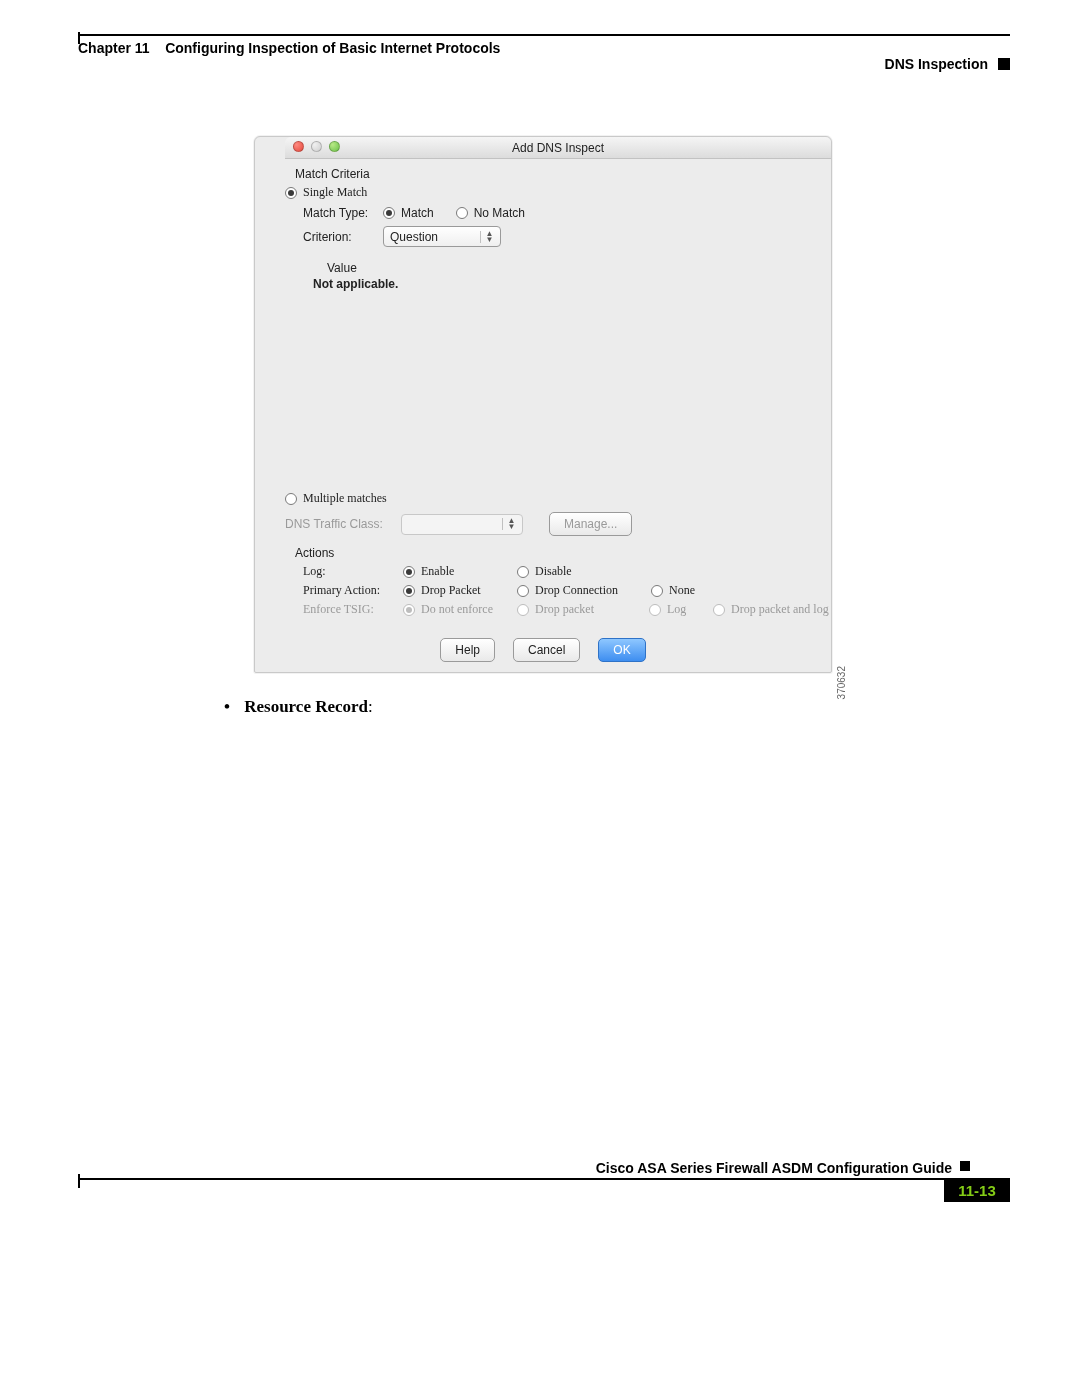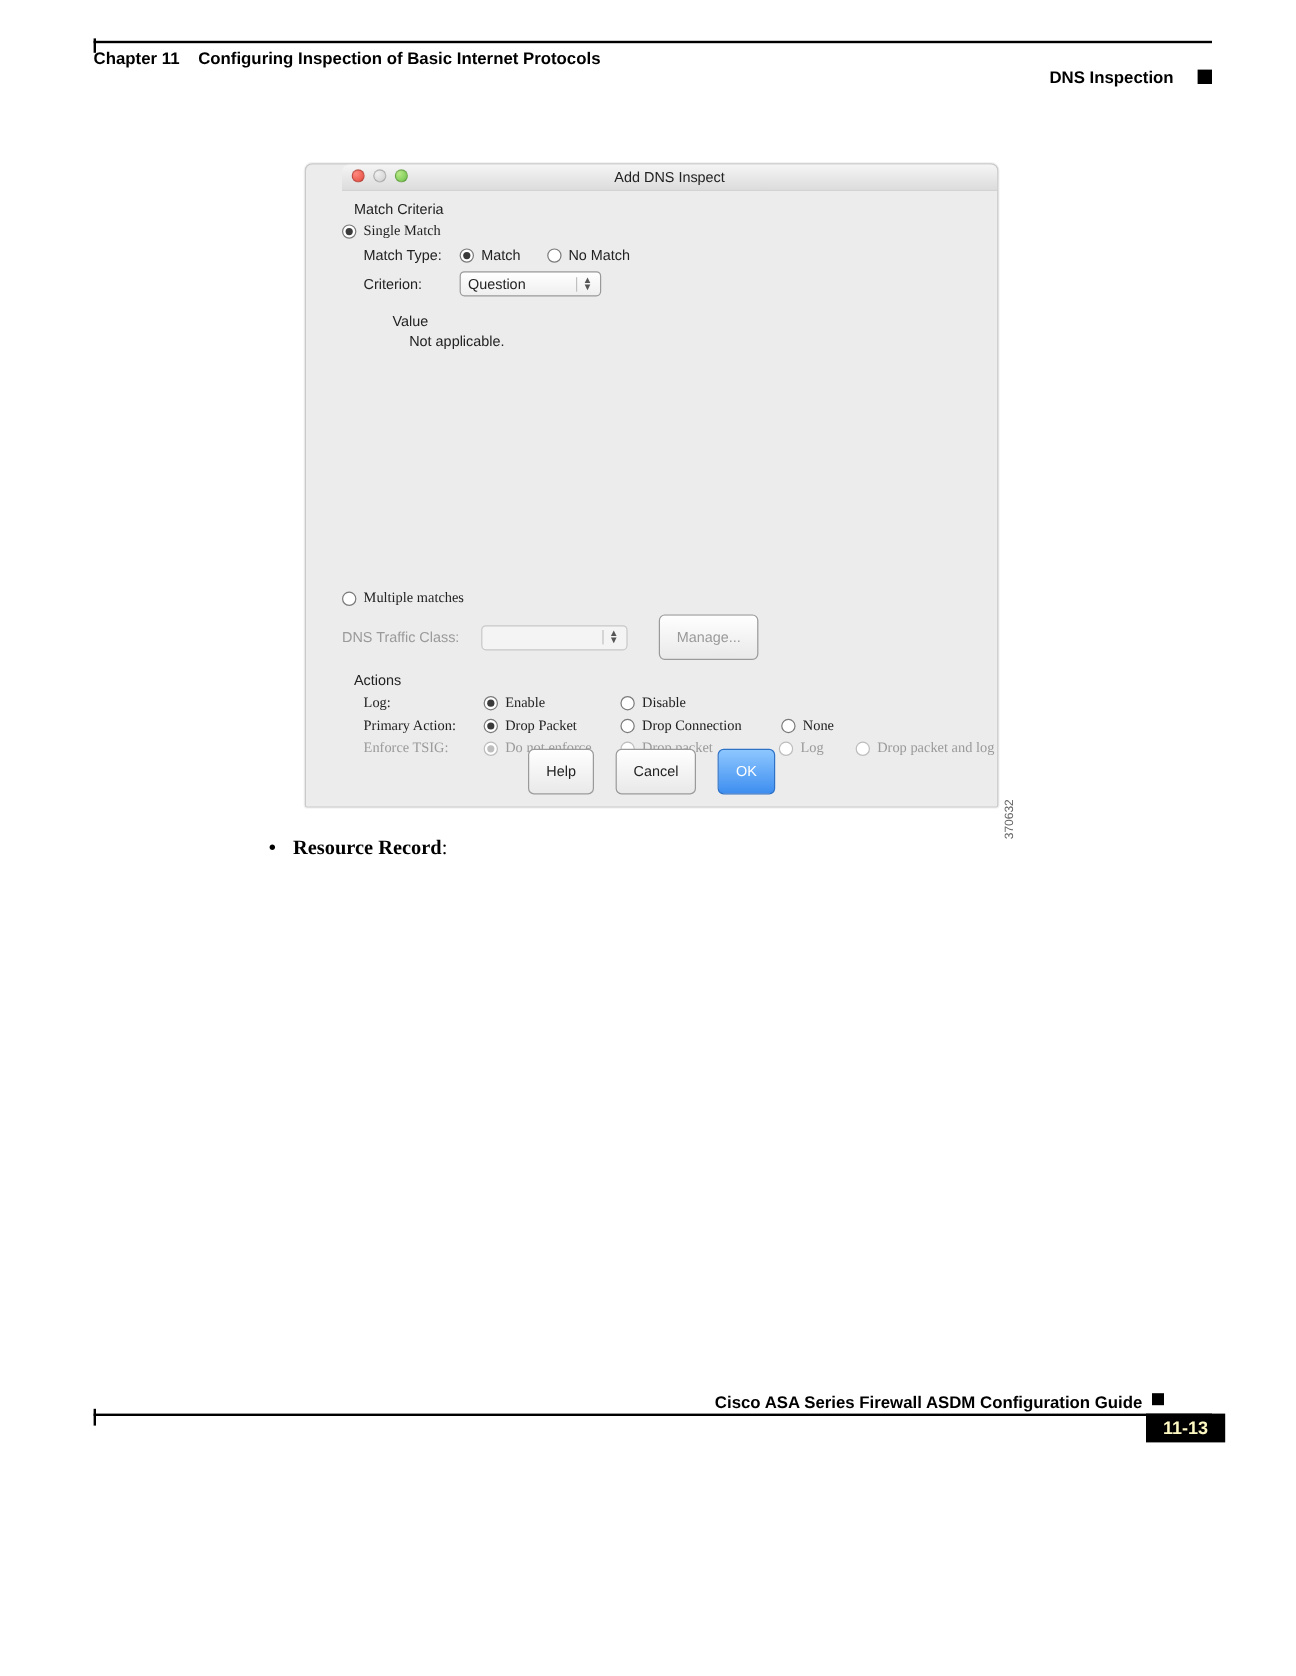--- a/index.html
+++ b/index.html
@@ -23,21 +23,21 @@
     font-weight: bold;
   }
   .page-header .tick {
     position: absolute; left: 0; top: -4px; width: 2px; height: 12px; background: #000;
   }
   .page-header-row2 {
     position: absolute;
     top: 56px; right: 70px;
     font-size: 14px;
     font-weight: bold;
-    display: flex; align-items: center; gap: 20px;
+    display: flex; align-items: center; gap: 10px;
   }
   .page-header-row2 .square { width: 12px; height: 12px; background: #000; }
 
   .bullet-line {
     position: absolute;
     left: 224px; top: 697px;
     font-family: Georgia, "Times New Roman", serif;
     font-size: 17px;
   }
   .bullet-line .bullet { font-weight: bold; margin-right: 10px; }
@@ -57,24 +57,24 @@
     right: 128px; top: 1160px;
     font-size: 14px; font-weight: bold;
   }
   .page-footer-square {
     position: absolute;
     right: 110px; top: 1161px;
     width: 10px; height: 10px; background: #000;
   }
   .page-number-box {
     position: absolute;
-    right: 59px; top: 1178px;
+    right: 70px; top: 1178px;
     width: 66px; height: 24px;
     background: #000;
-    color: #fef9c3;
+    color: #84cc16;
     font-weight: bold;
     font-size: 15px;
     display: flex; align-items: center; justify-content: center;
   }
 
   
   .dialog {
     position: absolute;
     left: 254px; top: 136px;
     width: 578px; height: 537px;
@@ -129,21 +129,21 @@
     font-size: 12px;
   }
   .select .caret {
     width: 14px; text-align:center; font-size:9px; line-height:8px; color:#555;
     border-left:1px solid #c0c0c0; margin-left:8px; padding-left:4px;
   }
   .select.disabled { color:#aaa; border-color:#c8c8c8; background:#f4f4f4; }
 
   .btn {
     display:inline-flex; align-items:center; justify-content:center;
-    height: 38px; padding: 0 14px;
+    height: 24px; padding: 0 14px;
     background: linear-gradient(#ffffff,#e9e9e9);
     border:1px solid #9a9a9a; border-radius: 5px;
     font-size: 12px;
     cursor: default;
   }
   .btn.primary {
     background: linear-gradient(#8ec7ff,#3e8ef0);
     border-color:#2e72c7; color:#fff;
   }
 
@@ -207,21 +207,21 @@
       <span class="caret">
         <span class="chevron-stack">
             <span>▲</span>
             <span>▼</span>
           </span>
       </span>
     </span>
   </div>
 
   <div class="indent2" style="margin-top:14px;">Value</div>
-  <div class="indent2" style="margin-left:56px; margin-top:2px;">Not applicable.</div>
+  <div class="indent2" style="margin-left:28px; margin-top:2px;font-weight:bold;">Not applicable.</div>
 
   <div style="height:196px;"></div>
 
   <div class="row indent">
     <span class="radio"></span>
     <span>Multiple matches</span>
   </div>
 
   <div class="row indent2 disabled-text" style="margin-top:6px;">
     <span style="width:110px;">DNS Traffic Class:</span>

